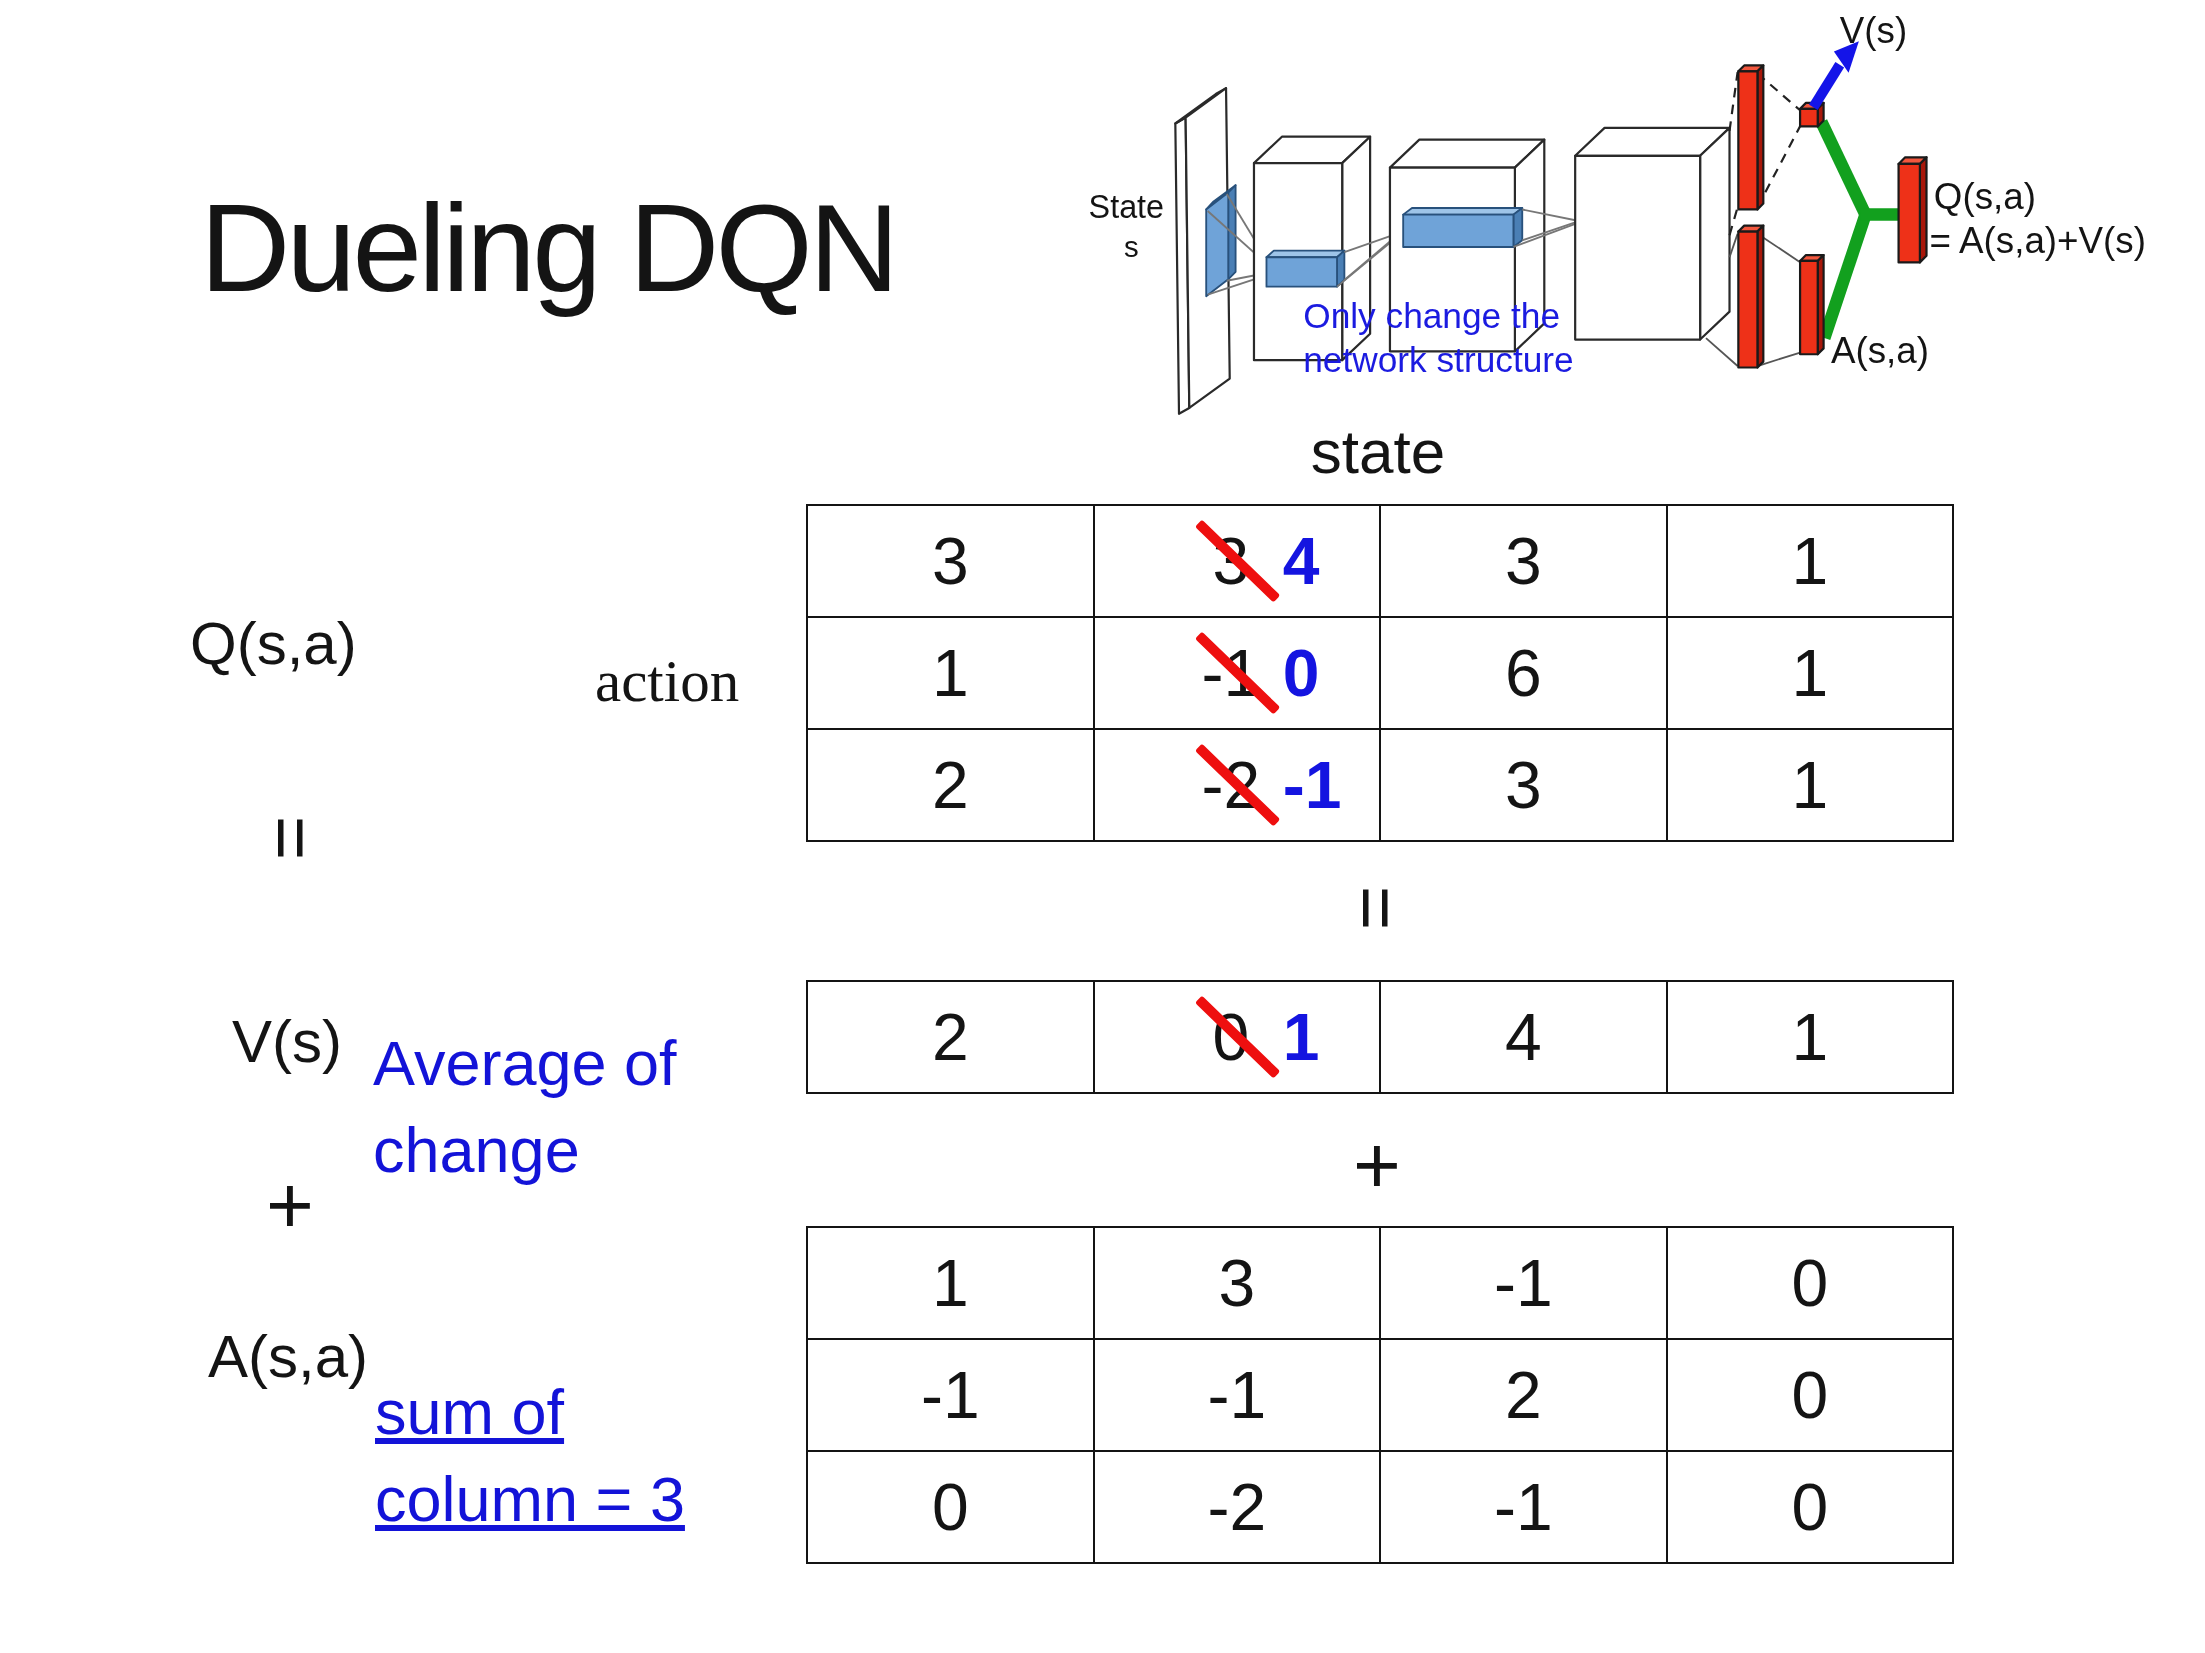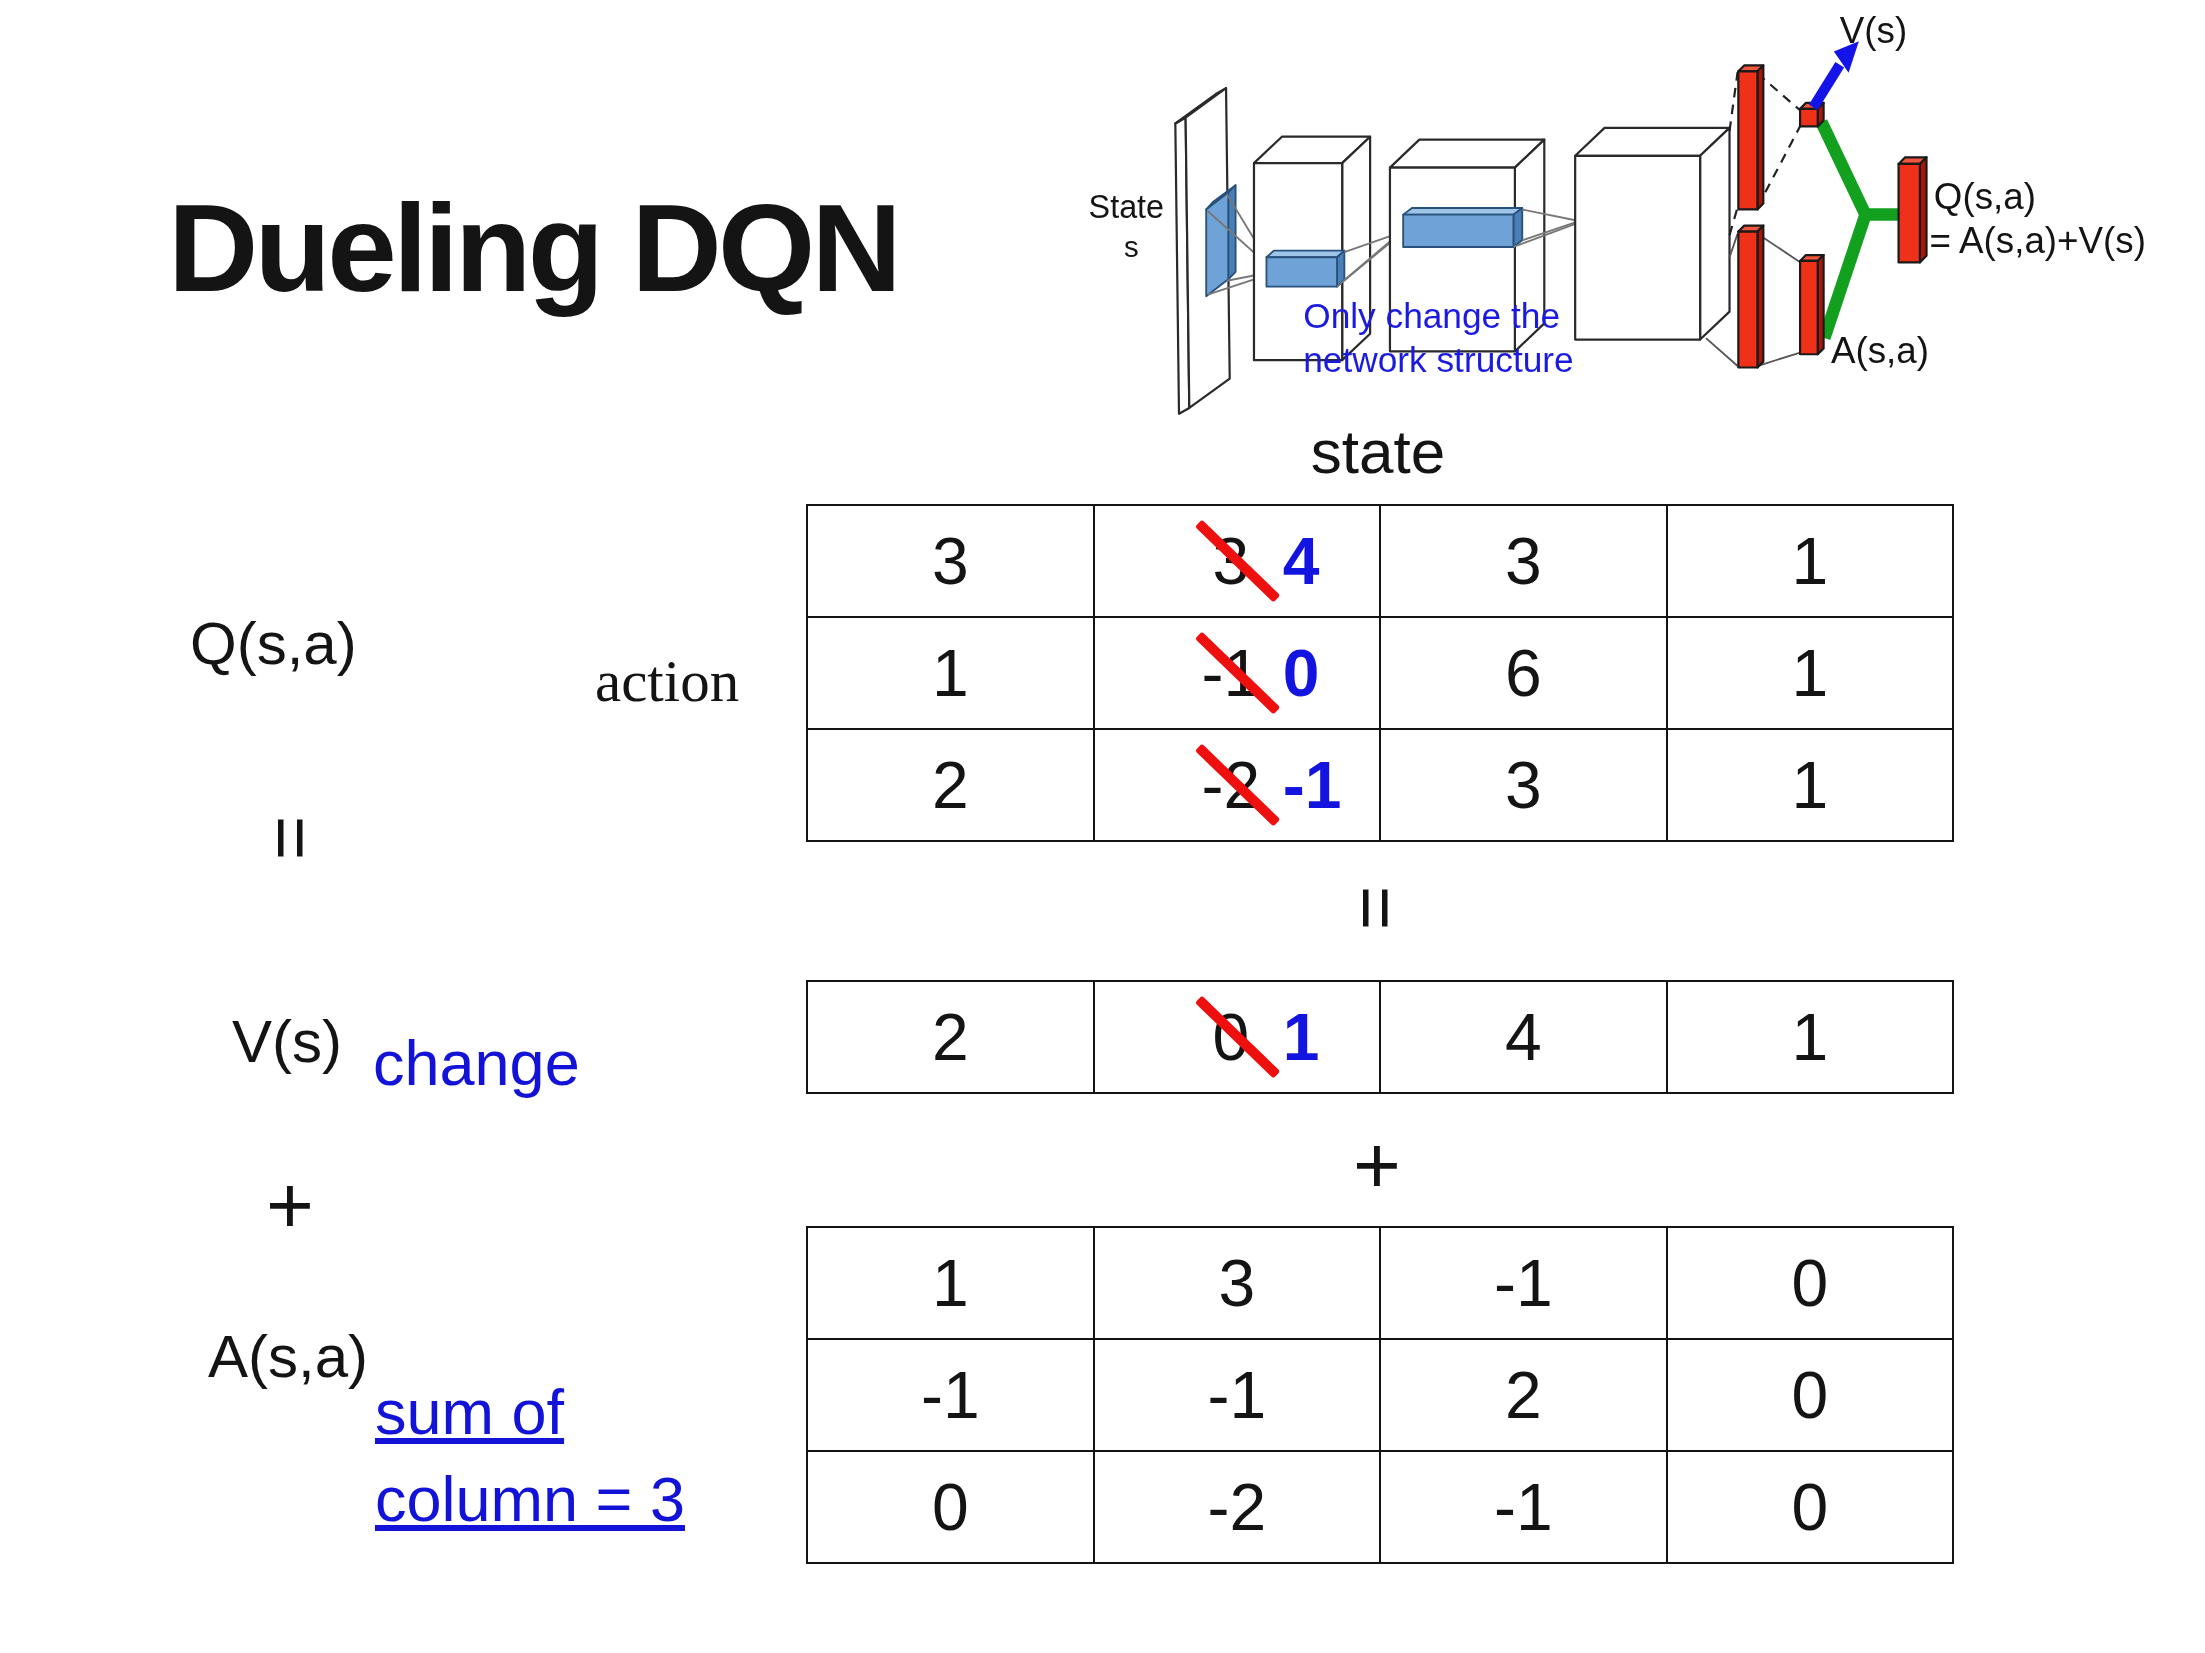--- a/index.html
+++ b/index.html
@@ -1,20 +1,20 @@
 <!DOCTYPE html>
 <html style="font-size:11.8px"><head>
 <meta charset="utf-8">
 <style>
   html,body{margin:0;padding:0;background:#ffffff;}
   .slide{position:relative;width:2205px;height:1654px;background:#ffffff;overflow:hidden;
          font-family:"Liberation Sans","DejaVu Sans",sans-serif;color:#141414;}
 
   
-  .title{position:absolute;left:168px;top:176px;font-size:125px;font-weight:700;
+  .title{position:absolute;left:200px;top:176px;font-size:125px;font-weight:400;
          letter-spacing:-3.7px;white-space:nowrap;}
 
   
   .lab{position:absolute;white-space:nowrap;}
   .q-label   {left:190px; top:609px;  font-size:60px;}
   .action-lab{left:595px; top:647px;  font-size:59px;font-family:Liberation Serif, serif;}
   .v-label   {left:232px; top:1007px; font-size:60px;}
   .a-label   {left:208px; top:1322px; font-size:60px;}
   .state-lab {left:1378px;top:416px;  font-size:62px; transform:translateX(-50%);}
 
@@ -190,20 +190,21 @@
   <div class="lab q-label">Q(s,a)</div>
   <div class="sym eq-left">=</div>
   <div class="lab v-label">V(s)</div>
   <div class="sym plus-left">+</div>
   <div class="lab a-label">A(s,a)</div>
 
   <div class="lab state-lab">state</div>
   <div class="lab action-lab">action</div>
 
   <div class="note avg-note">
+    <div>Average of</div>
     <div>change</div>
   </div>
   <div class="note sum-note">
     <div>sum of</div>
     <div>column = 3</div>
   </div>
 
   <div class="sym eq-mid">=</div>
   <div class="sym plus-mid">+</div>
 

